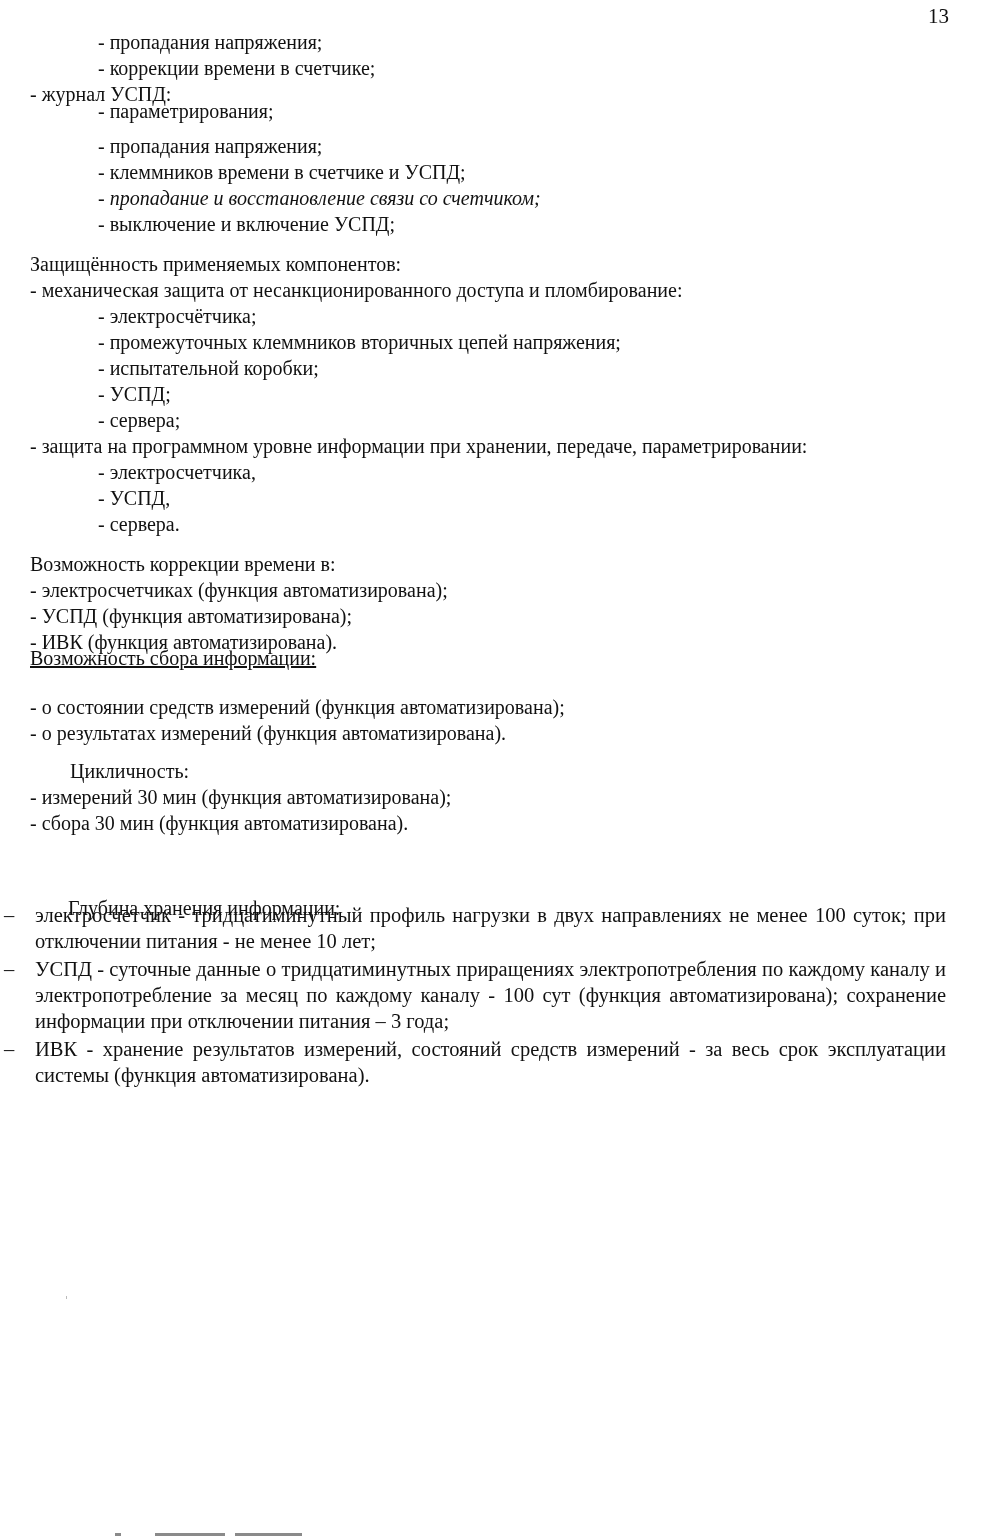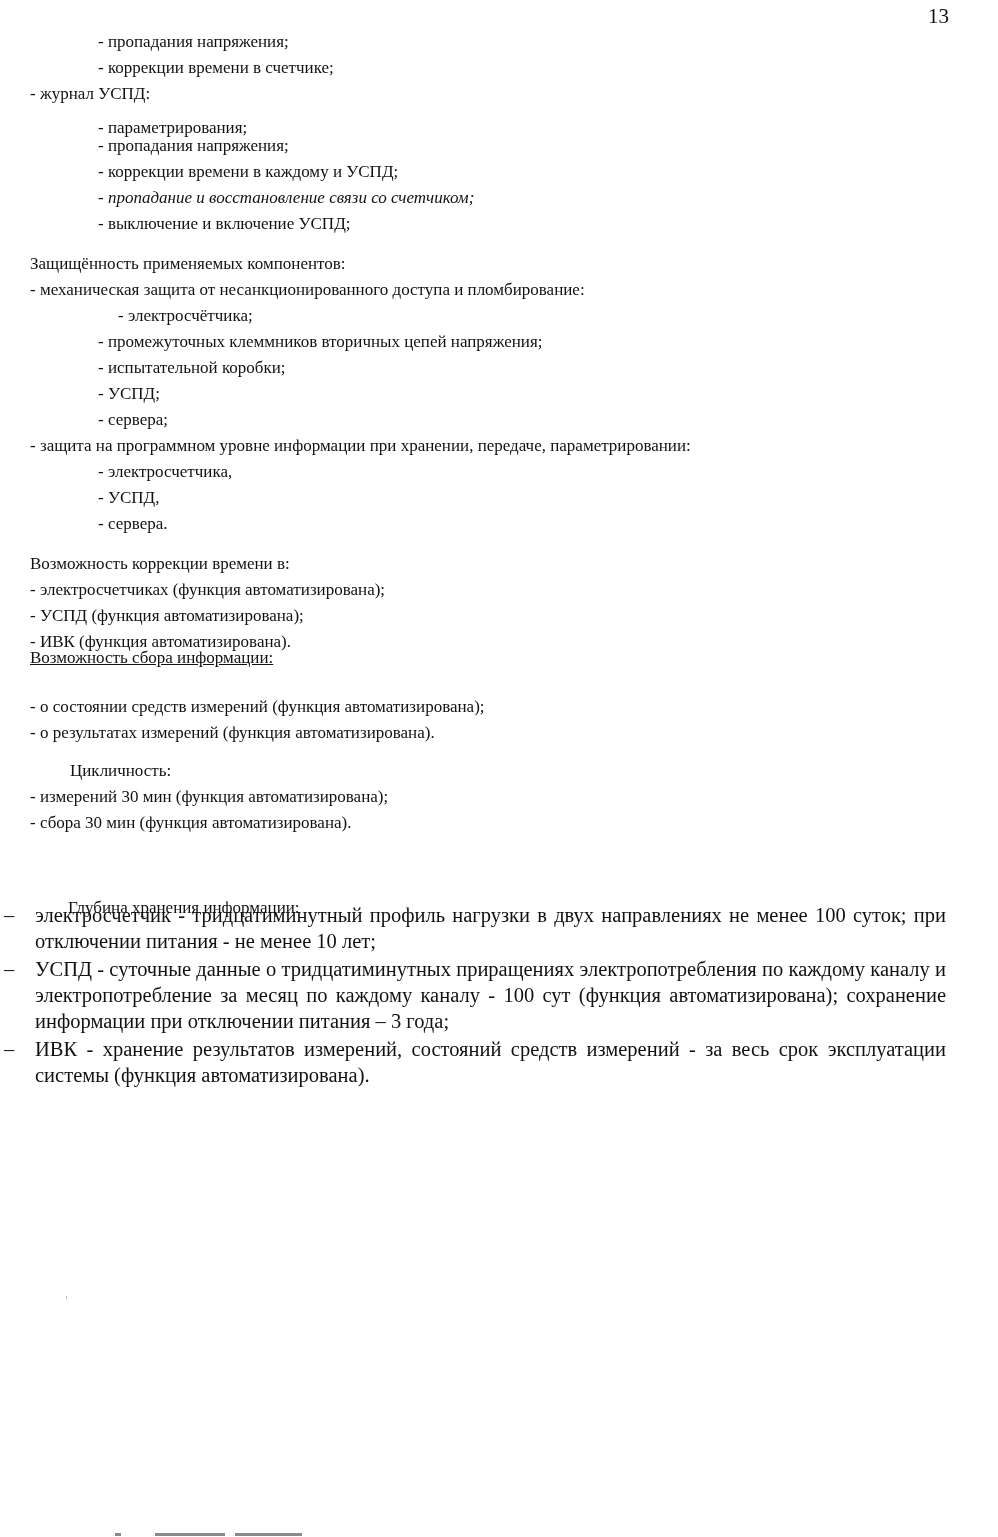--- a/index.html
+++ b/index.html
@@ -1,46 +1,46 @@
 <!DOCTYPE html>
 <html><head>
 <meta charset="utf-8">
 <style>
   html, body { margin:0; padding:0; background:#ffffff; }
   body { width:998px; height:1537px; position:relative; overflow:hidden;
          font-family:"Liberation Serif", "DejaVu Serif", serif; color:#111; }
   .page-num { position:absolute; top:4px; left:928px; font-size:21px; }
-  .line { position:absolute; font-size:17px; white-space:nowrap; line-height:24px; }
+  .line { position:absolute; font-size:20px; white-space:nowrap; line-height:24px; }
   .l0 { left:30px; }
   .l1 { left:98px; }
   .heading-indent { left:68px; }
   .dash-item { position:absolute; left:0; width:998px; font-size:20.5px; line-height:26px; }
   .dash-item .dash { position:absolute; left:4px; top:0; }
   .dash-item .txt { position:absolute; left:35px; width:911px; text-align:justify; text-align-last:left;font-family:Liberation Serif, serif; }
   .scan-marks { position:absolute; top:1533px; left:0; width:998px; height:4px; }
   .scan-marks span { position:absolute; top:0; height:3px; background:#8a8a8a; }
   .speck { position:absolute; left:66px; top:1296px; width:1px; height:3px; background:#bbb; }
 </style>
 </head>
 <body>
 
 <div class="page-num">13</div>
 
 <div id="lines">
     <div class="line l1" style="top: 30px;">- пропадания напряжения;</div>
     <div class="line l1" style="top: 56px;">- коррекции времени в счетчике;</div>
     <div class="line l0" style="top: 82px;">- журнал УСПД:</div>
-    <div class="line l1" style="top: 116px;">- параметрирования;</div>
+    <div class="line l1" style="top: 99px;">- параметрирования;</div>
     <div class="line l1" style="top: 134px;">- пропадания напряжения;</div>
-    <div class="line l1" style="top: 160px;">- коррекции времени в каждому и УСПД;</div>
+    <div class="line l1" style="top: 160px;">- клеммников времени в счетчике и УСПД;</div>
     <div class="line l1" style="top: 186px; font-style: italic;">- пропадание и восстановление связи со счетчиком;</div>
     <div class="line l1" style="top: 212px;">- выключение и включение УСПД;</div>
     <div class="line l0" style="top: 252px;">Защищённость применяемых компонентов:</div>
     <div class="line l0" style="top: 278px;">- механическая защита от несанкционированного доступа и пломбирование:</div>
-    <div class="line l1" style="top: 304px; margin-left: 20px;">- электросчётчика;</div>
+    <div class="line l1" style="top: 304px;">- электросчётчика;</div>
     <div class="line l1" style="top: 330px; text-align: center;">- промежуточных клеммников вторичных цепей напряжения;</div>
     <div class="line l1" style="top: 356px;">- испытательной коробки;</div>
     <div class="line l1" style="top: 382px;">- УСПД;</div>
     <div class="line l1" style="top: 408px;">- сервера;</div>
     <div class="line l0" style="top: 434px;">- защита на программном уровне информации при хранении, передаче, параметрировании:</div>
     <div class="line l1" style="top: 460px;">- электросчетчика,</div>
     <div class="line l1" style="top: 486px;">- УСПД,</div>
     <div class="line l1" style="top: 512px; text-align: center;">- сервера.</div>
     <div class="line l0" style="top: 552px;">Возможность коррекции времени в:</div>
     <div class="line l0" style="top: 578px;">- электросчетчиках (функция автоматизирована);</div>

